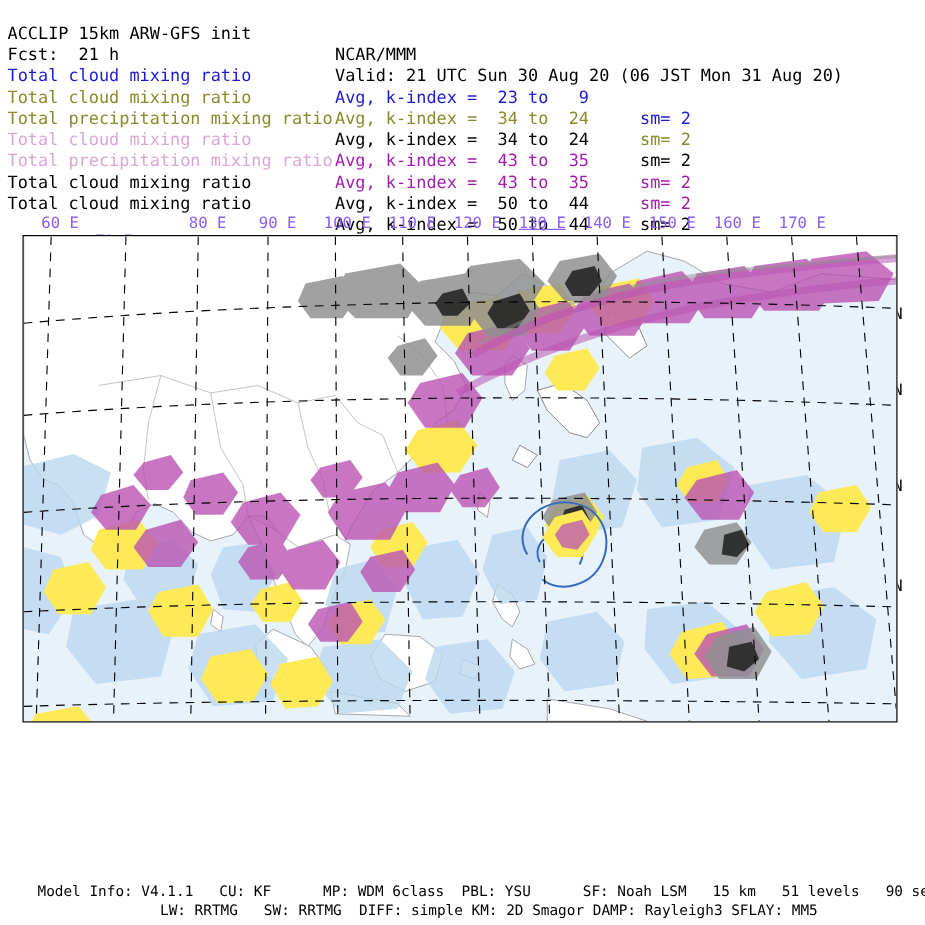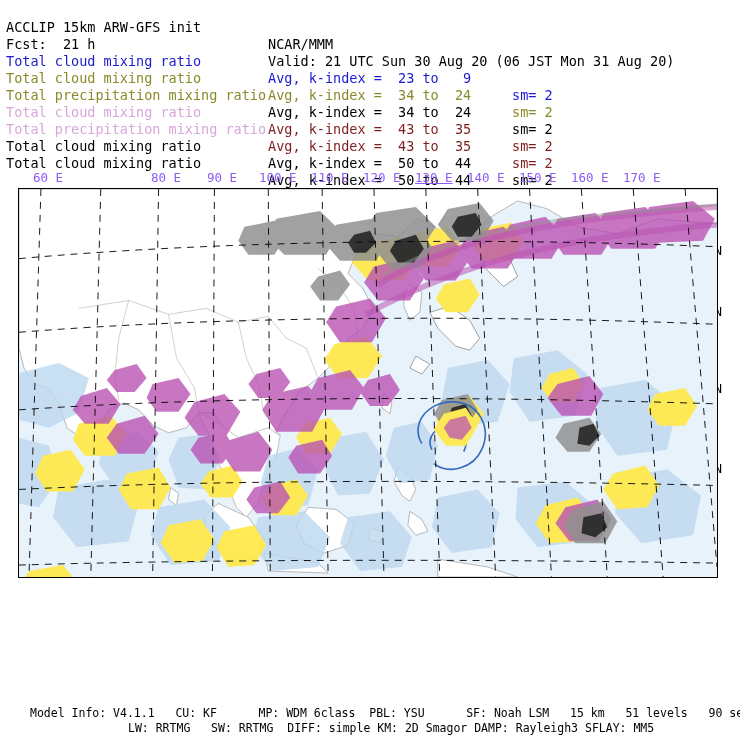--- a/index.html
+++ b/index.html
@@ -19,21 +19,21 @@
     position:absolute;left:0;width:740px;height:17px;
     font-size:13.5px;line-height:17px;white-space:pre;padding-left:24px;
   }
   .col-a{position:absolute;left:6px;}
   .col-b{position:absolute;left:268px;}
   .col-c{position:absolute;left:512px;}
   .c-black{color:#000000;}
   .c-blue{color:#1a1ad0;}
   .c-olive{color:#8a8a2a;}
   .c-pink{color:#d9a6d9;}
-  .c-violet{color:#7f1d1d;}
+  .c-violet{color:#a21caf;}
 
   
   .map-wrap{
     position:absolute;left:18px;top:188px;width:700px;height:390px;
     border:1px solid #000;
     box-sizing:border-box;
     overflow:hidden;
     background:#ffffff;
   }
   .ocean{

